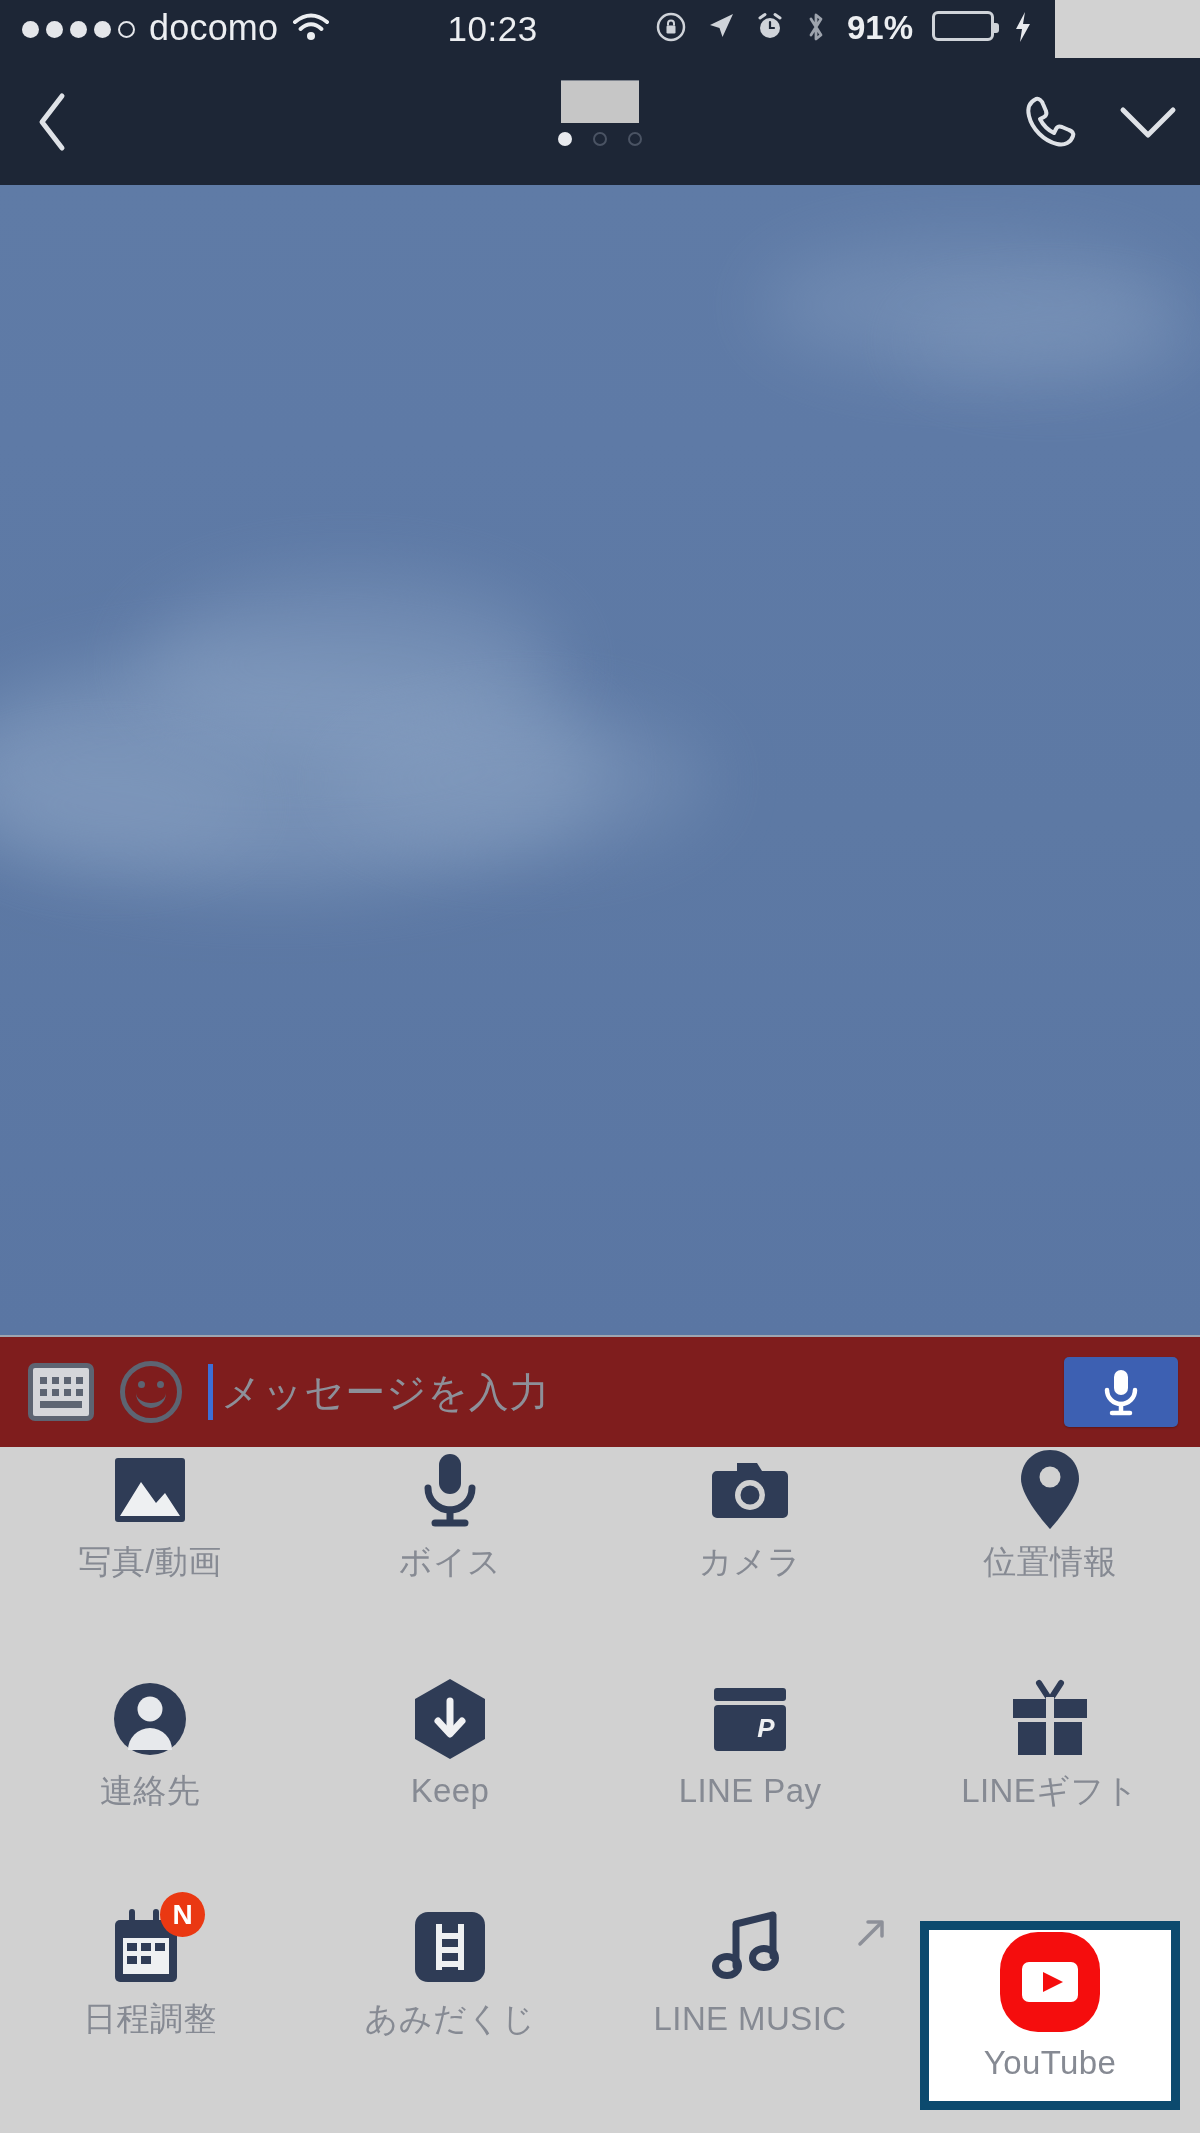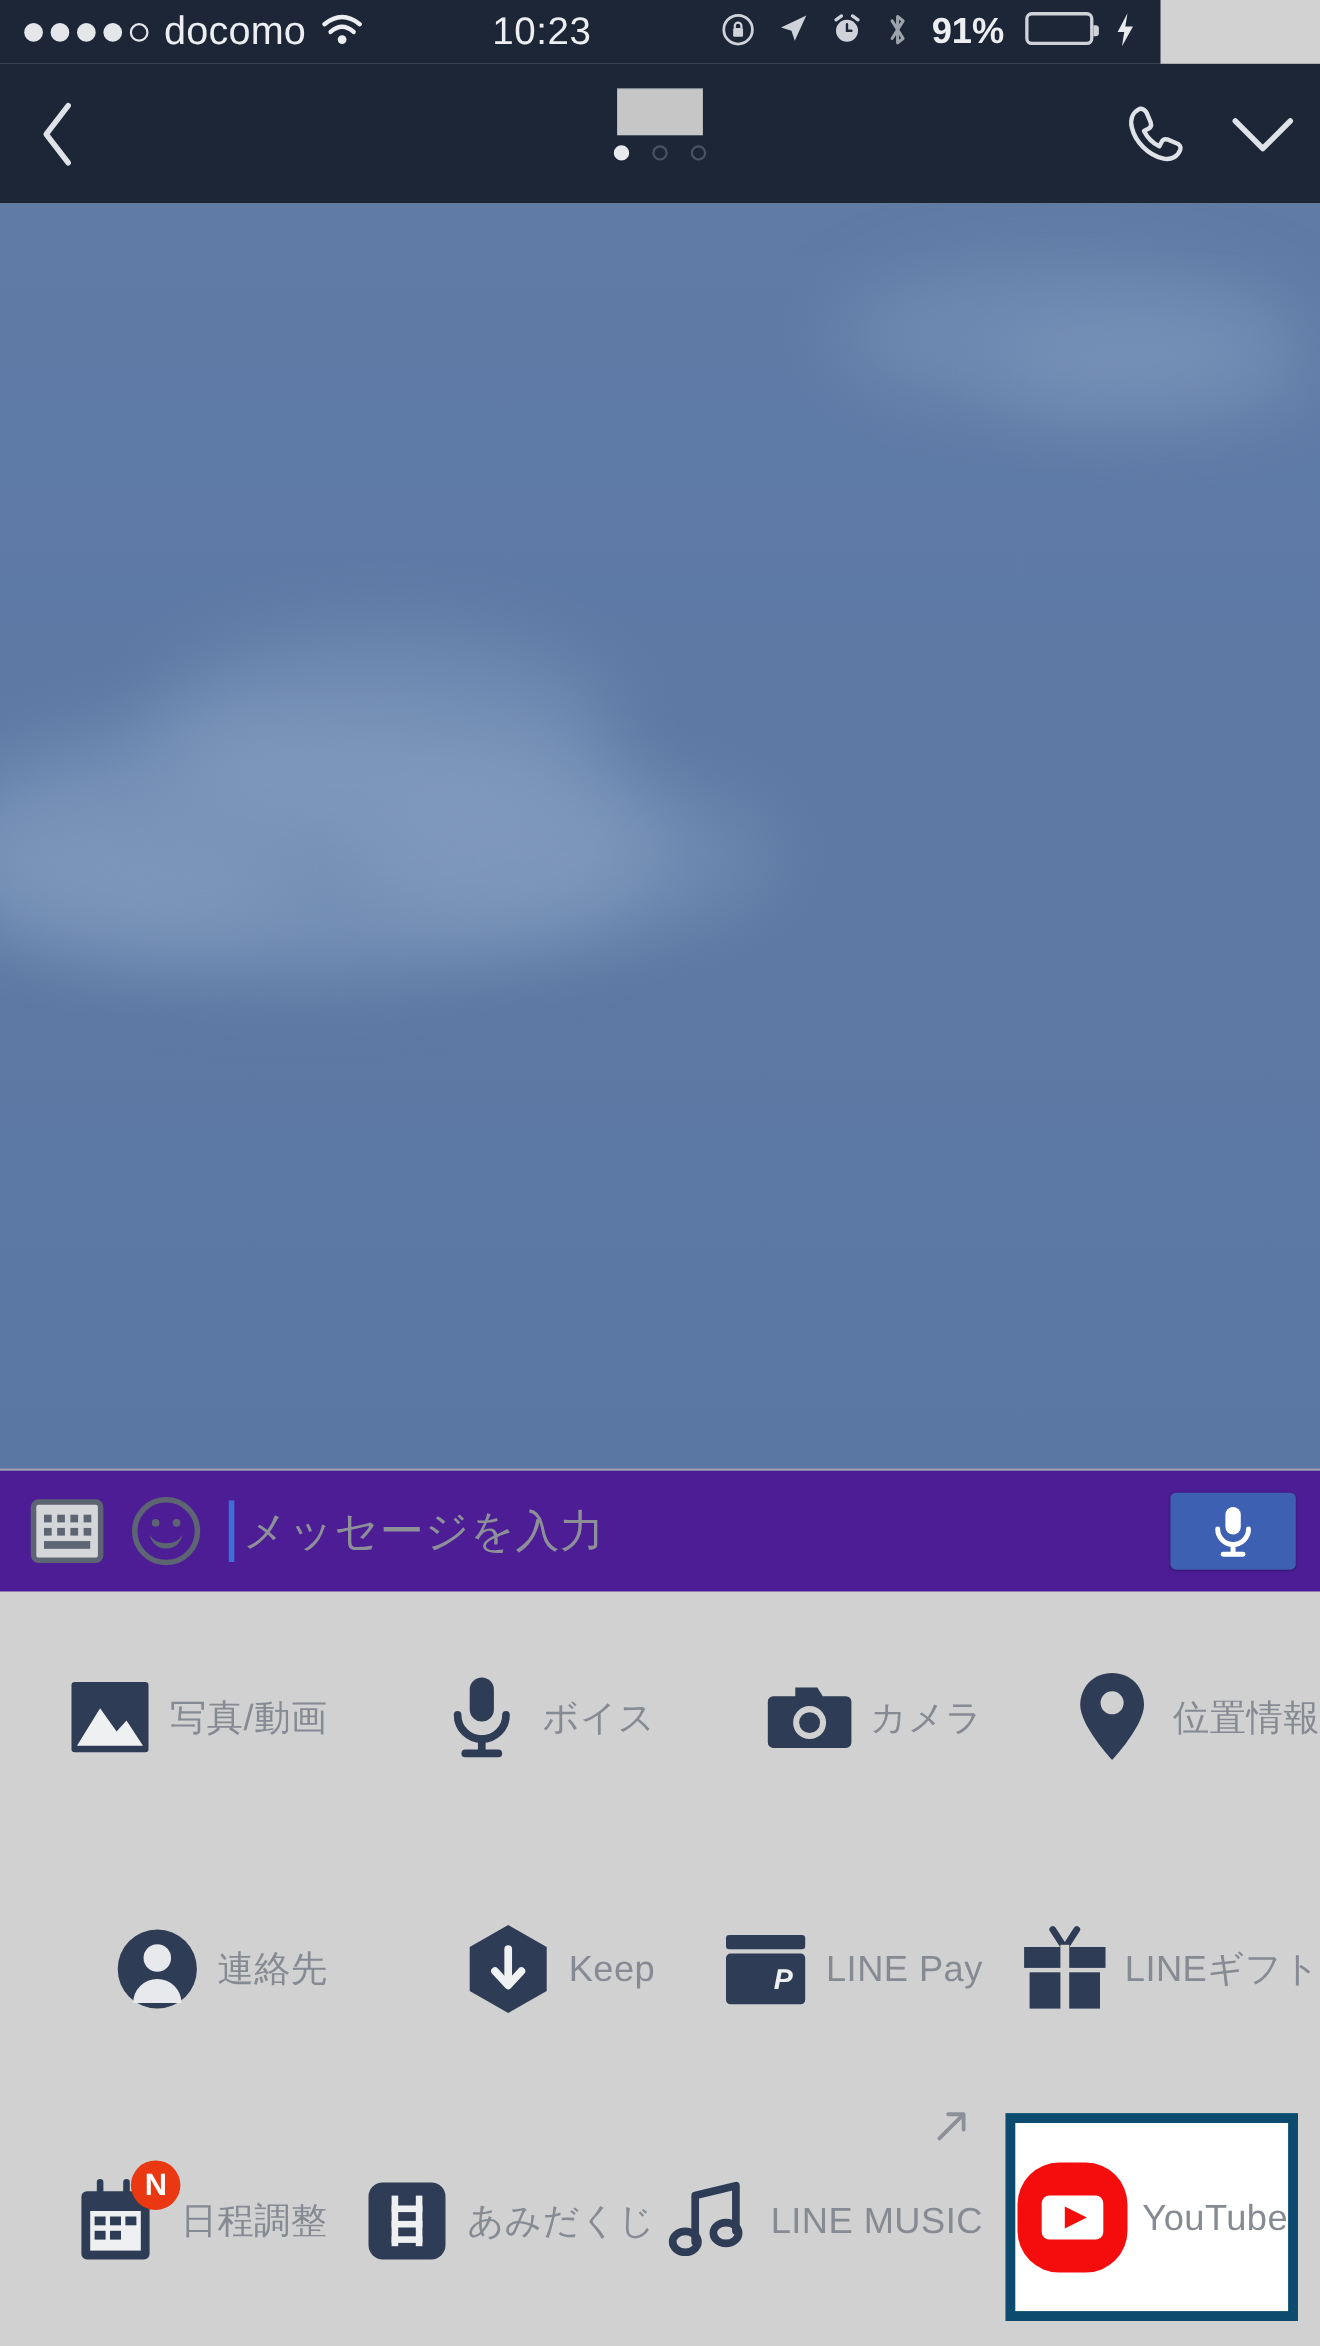--- a/index.html
+++ b/index.html
@@ -180,21 +180,21 @@
   .cloud.c4 { left: 760px; top: 55px;   width: 420px; height: 130px; opacity: .38; }
   .cloud.c5 { left: 900px; top: 110px;  width: 300px; height: 90px;  opacity: .30; }
   .cloud.c6 { left: -40px; top: 560px;  width: 300px; height: 120px; opacity: .30; }
 
   
   .input-bar {
     position: absolute;
     left: 0; top: 1335px;
     width: 1200px;
     height: 112px;
-    background: #4c1d95;
+    background: #7f1d1d;
     border-top: 2px solid #9ea5b0;
     display: flex;
     align-items: center;
     box-sizing: border-box;
     padding: 0 22px 0 28px;
   }
   .kb-icon {
     width: 66px; height: 58px;
     border: 5px solid #5d6472;
     border-radius: 7px;
@@ -270,23 +270,23 @@
     width: 1200px;
     height: 686px;
     background: #d1d1d1;
     display: grid;
     grid-template-columns: repeat(4, 1fr);
     grid-template-rows: repeat(3, 1fr);
   }
   .attach-cell {
     position: relative;
     display: flex;
-    flex-direction: row;
-    align-items: center;
-    justify-content: flex-end;
+    flex-direction: column;
+    align-items: center;
+    justify-content: flex-start;
     gap: 12px;
   }
   .attach-cell.highlight {
     background: #ffffff;
     border: 9px solid #0c4a6e;
     box-sizing: border-box;
     margin: 17px 20px 23px 20px;
   }
   .attach-icon {
     width: 86px; height: 86px;

